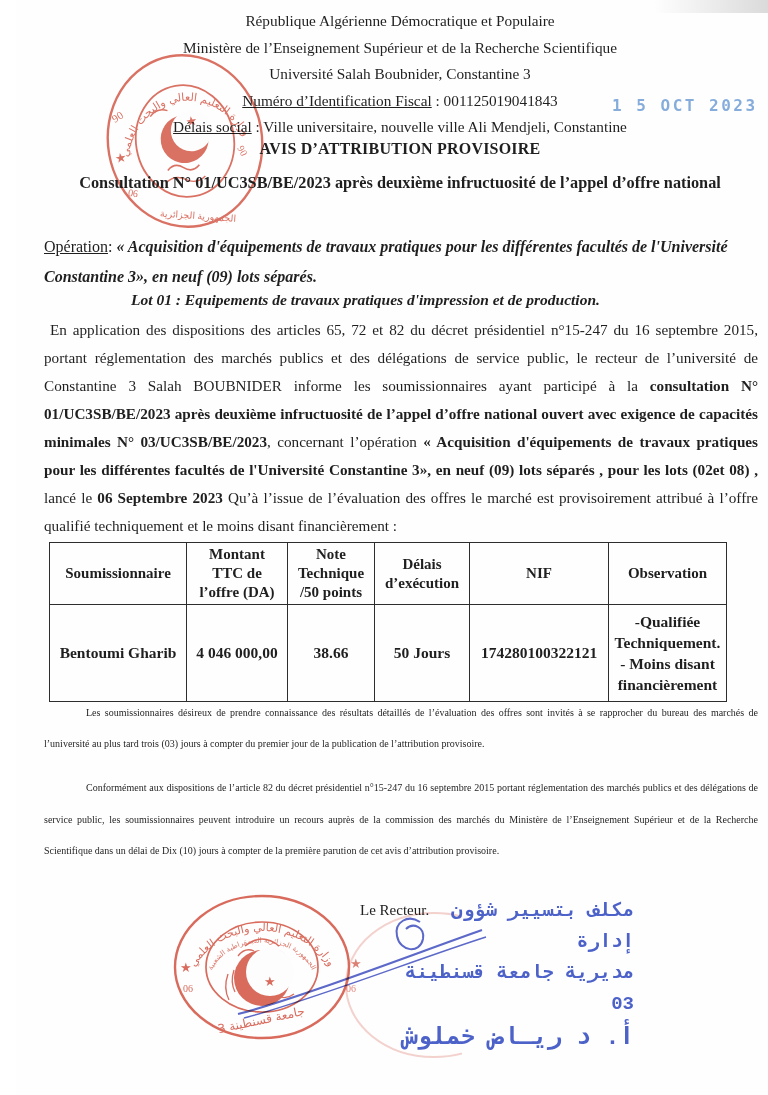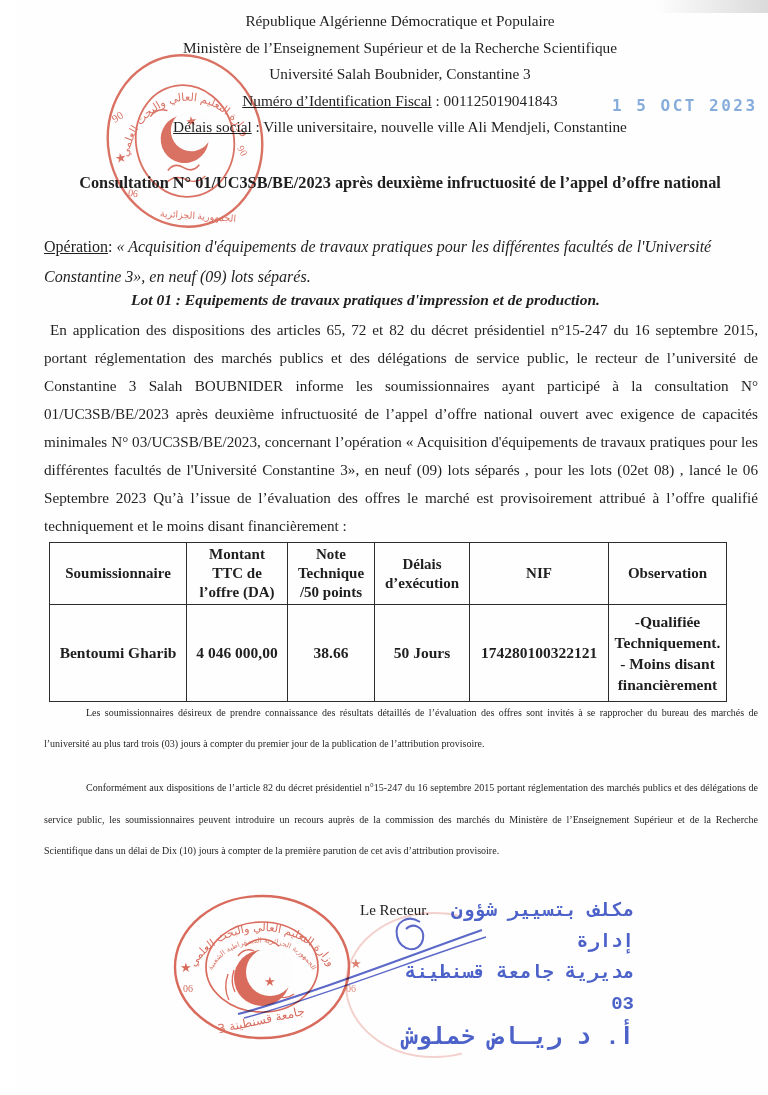--- a/index.html
+++ b/index.html
@@ -10,21 +10,21 @@
   }
   html,body{margin:0;padding:0;background:#ffffff;}
   .page{
     position:relative;width:768px;height:1095px;background:#fefefe;
     font-family:"Liberation Serif", serif;color:var(--ink);overflow:hidden;margin-left:16px;
   }
   .abs{position:absolute;}
   .center{text-align:center;}
   
   .header-block{left:28px;top:8px;width:712px;line-height:26.5px;font-size:15.3px;}
-  .run-b{font-weight:normal;}
+  .run-b{font-weight:bold;}
   .run-i{font-style:italic;}
   .run-u{text-decoration:underline;}
   
   .title-avis{left:28px;top:140px;width:712px;font-size:16px;font-weight:bold;letter-spacing:.2px;}
   .title-sub{left:28px;top:168px;width:712px;font-size:16.3px;font-weight:bold;line-height:30px;}
   
   .op-block{left:28px;top:232px;width:714px;font-size:16px;line-height:30px;}
   .lot-line{left:115px;top:291px;width:620px;font-size:15.5px;font-weight:bold;font-style:italic;}
   
   .p1{left:28px;top:316px;width:714px;font-size:15.2px;line-height:28px;text-align:justify;text-indent:6px;}
@@ -93,20 +93,21 @@
     <path d="M -26,38 q 10,-7 20,0 q 10,7 20,0" fill="none" stroke="#d14a38" stroke-width="1.4"></path>
     <path d="M -30,-30 q 8,-8 18,-3" fill="none" stroke="#d14a38" stroke-width="1.4"></path>
 
     <text x="-66" y="-30" font-size="11" fill="#d14a38" transform="rotate(-22 -66 -30)">90</text>
     <text x="-72" y="10" font-size="13" fill="#d14a38">★</text>
     <text x="-66" y="44" font-size="10" fill="#d14a38" transform="rotate(18 -66 44)">06</text>
     <text x="50" y="16" font-size="10" fill="#d14a38" transform="rotate(70 50 16)">90</text>
     <text x="-38" y="70" font-size="9.5" fill="#d14a38" transform="rotate(14 -38 70)">الجمهورية الجزائرية</text>
   </svg>
 
+  <div class="abs title-avis center">AVIS D’ATTRIBUTION PROVISOIRE</div>
   <div class="abs title-sub center">
     <div>Consultation N° 01/UC3SB/BE/2023  après deuxième infructuosité  de l’appel d’offre national</div>
   </div>
 
   <div class="abs op-block"><span class="run-u">Opération</span><span>: </span><span class="run-b run-i">« Acquisition d'équipements de travaux pratiques pour les différentes facultés de l'Université Constantine 3», en neuf (09) lots séparés.</span></div>
   <div class="abs lot-line">Lot 01 : Equipements de travaux pratiques d'impression et de production.</div>
 
   <p class="abs p1" style="margin:0"><span> En application des dispositions des articles  65, 72 et 82 du décret présidentiel n°15-247 du 16 septembre 2015, portant réglementation des marchés publics et des délégations de service public, le recteur de l’université de Constantine 3 Salah BOUBNIDER informe les soumissionnaires ayant participé à    la </span><span class="run-b">consultation N° 01/UC3SB/BE/2023  après deuxième infructuosité  de l’appel d’offre national ouvert avec exigence de capacités minimales N° 03/UC3SB/BE/2023</span><span>, concernant l’opération </span><span class="run-b">« Acquisition d'équipements de travaux pratiques pour les différentes facultés de l'Université Constantine 3», en neuf (09) lots séparés , pour les lots (02et 08) , </span><span>lancé le </span><span class="run-b">06 Septembre 2023</span><span>  Qu’à l’issue de l’évaluation des offres  le marché est provisoirement attribué à l’offre qualifié techniquement et le moins disant financièrement :</span></p>
 
   <table class="award">

